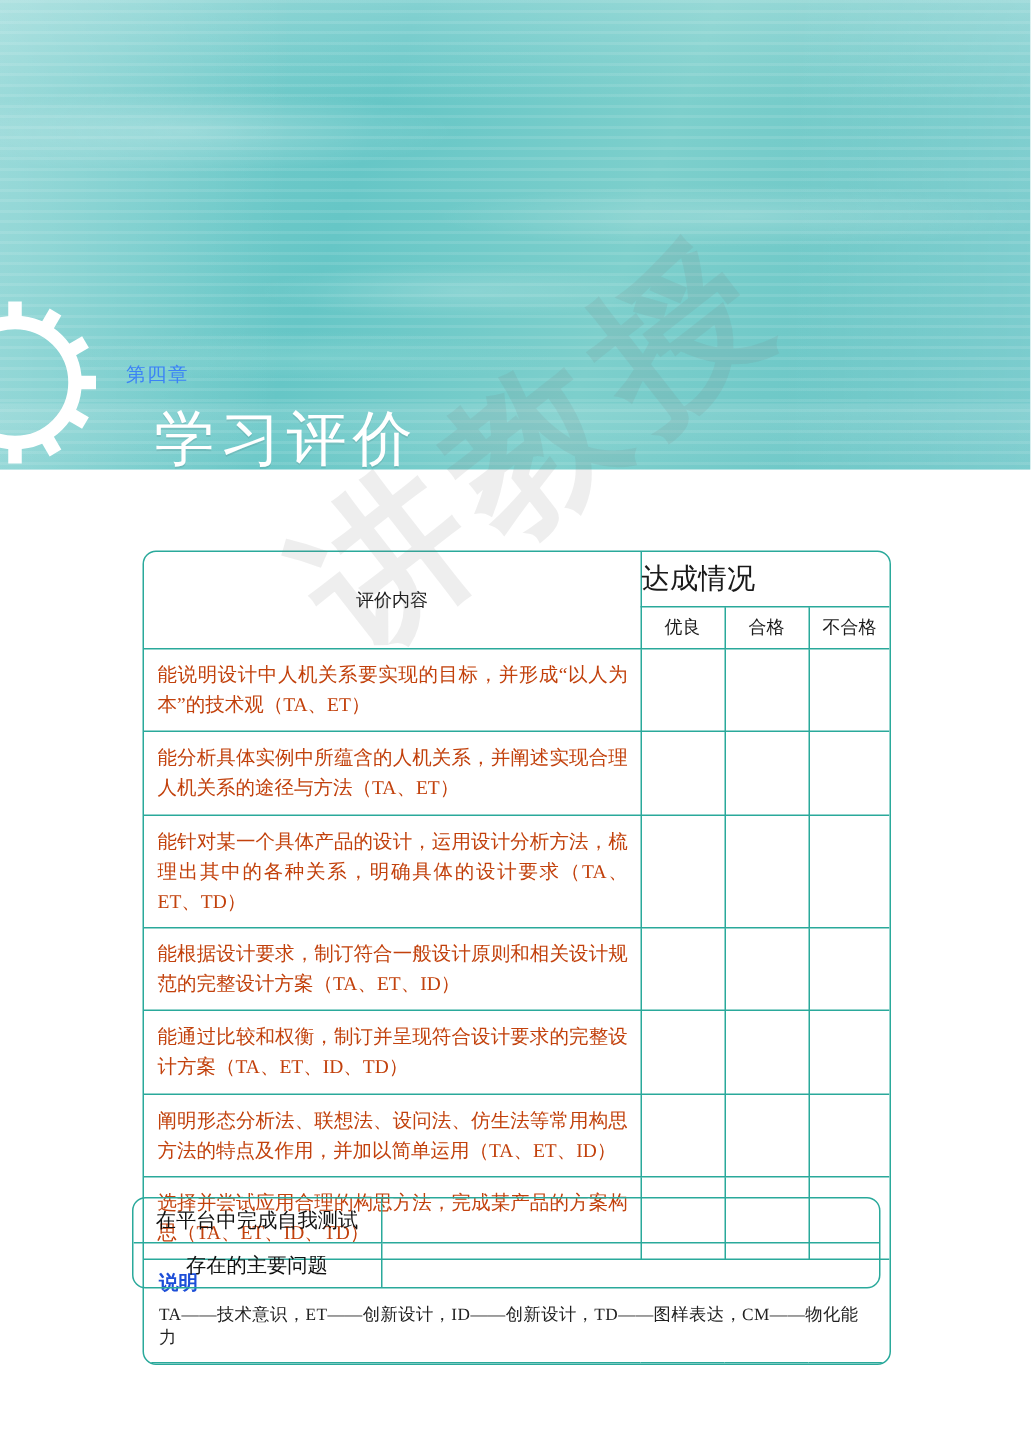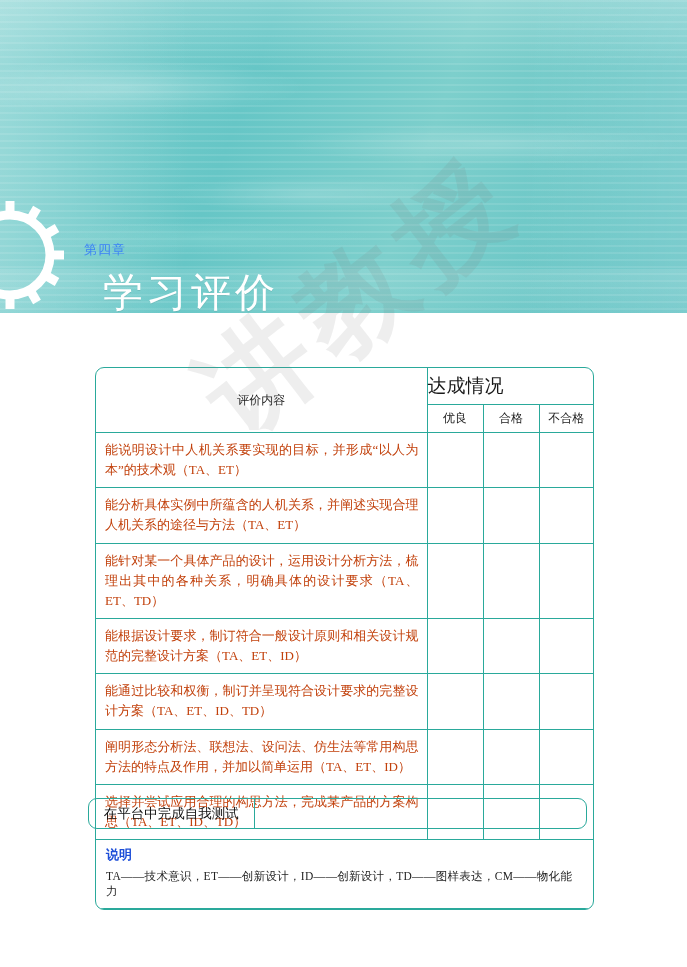--- a/index.html
+++ b/index.html
@@ -318,15 +318,19 @@
   <table class="bottom">
     <colgroup>
       <col style="width:165px">
       <col style="width:332px">
     </colgroup>
     <tbody>
       <tr>
         <td class="lbl">在平台中完成自我测试</td>
         <td></td>
       </tr>
+      <tr>
+        <td class="lbl">存在的主要问题</td>
+        <td></td>
+      </tr>
     </tbody>
   </table>
 </div>
 
 </body></html>

